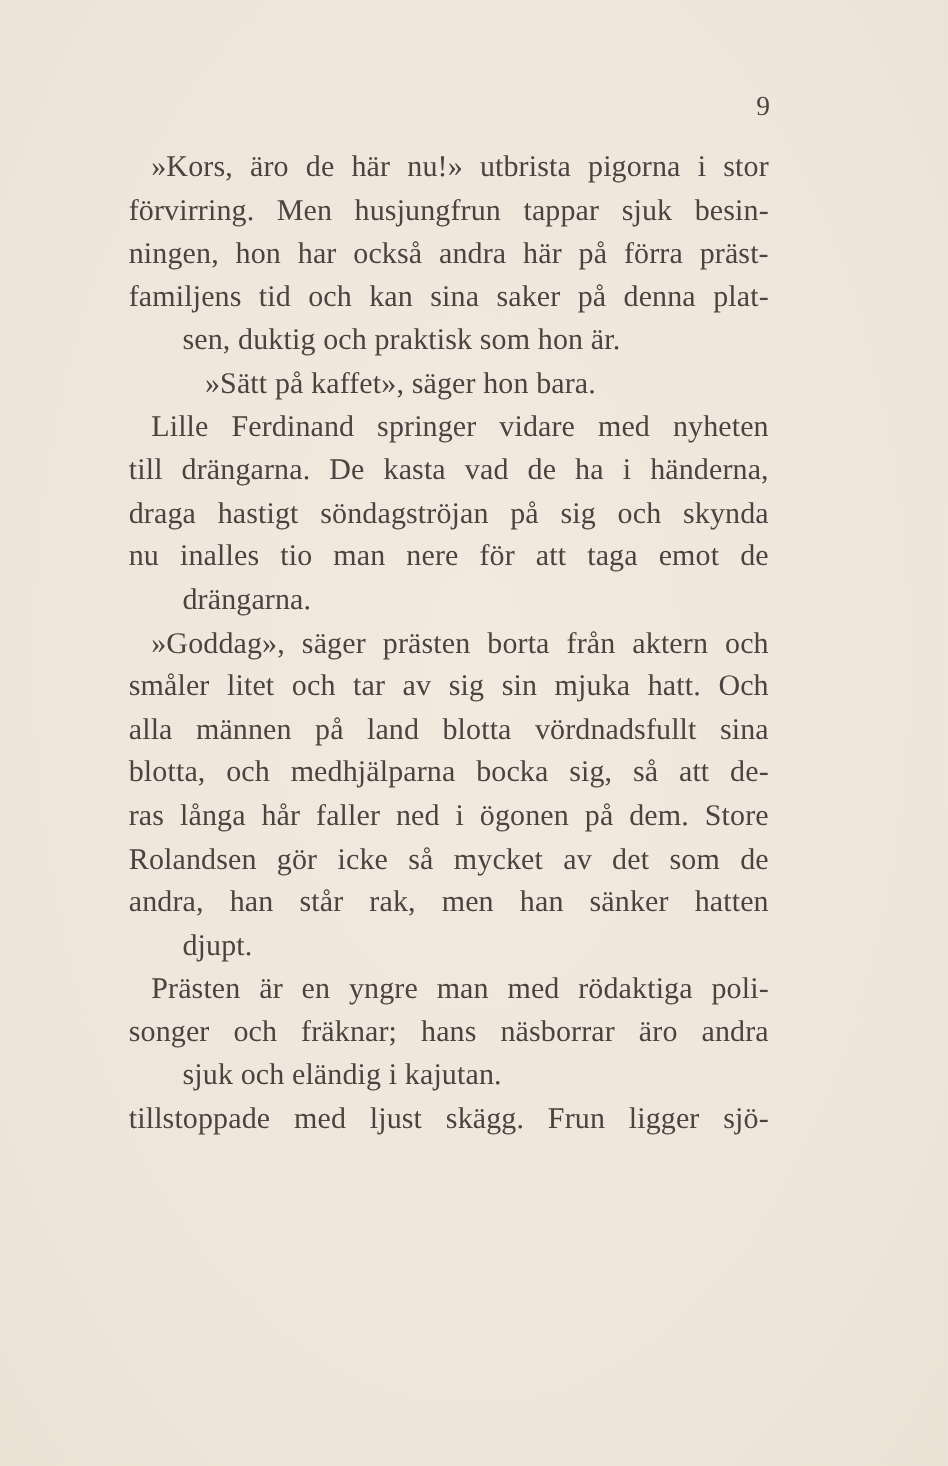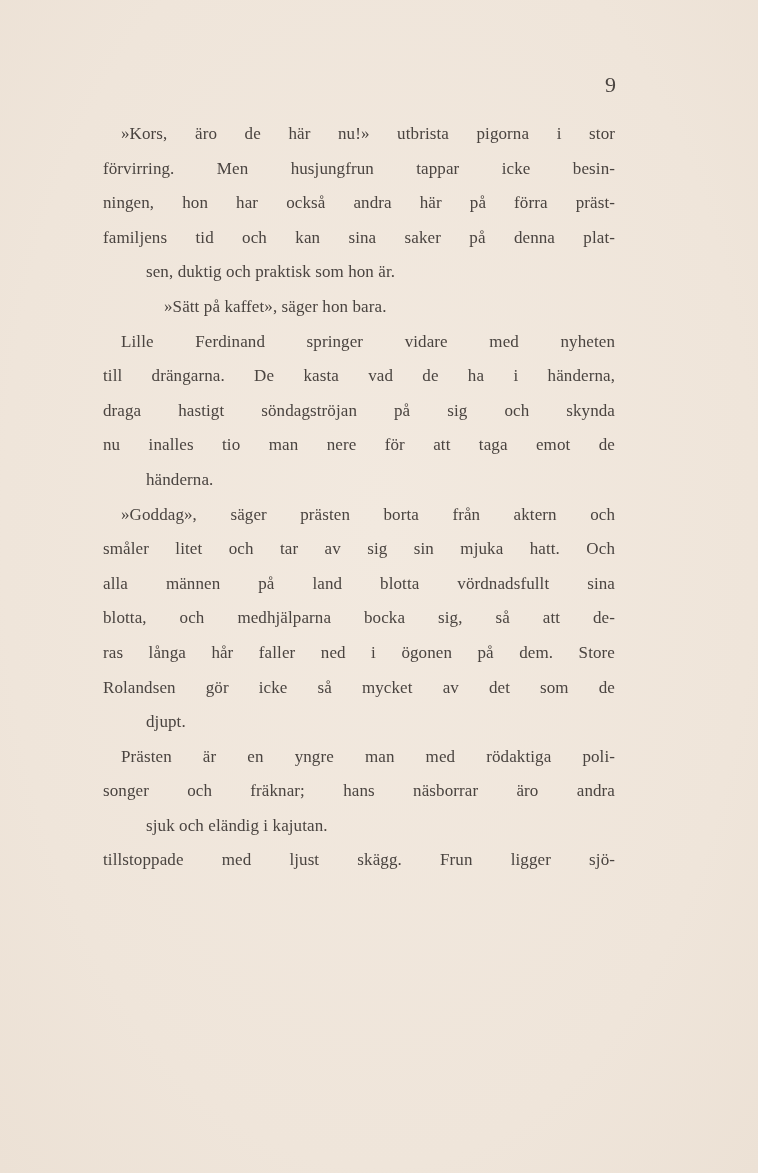--- a/index.html
+++ b/index.html
@@ -33,56 +33,57 @@
     .text-block {
       position: absolute;
       left: 103px;
       top: 117px;
       width: 512px;
     }
     .line {
       display: block;
       height: 34.6px;
       line-height: 34.6px;
-      font-size: 17px;
+      font-size: 24px;
       white-space: nowrap;
       text-align: justify;
       text-align-last: justify;
       letter-spacing: 0.1px;
     }
     .line.indent {
       padding-left: 18px;
     }
     .line.last {
       text-align-last: left;
       margin-left: 43px;
     }
   </style>
 </head>
 <body>
 
 <div class="page">
   <div class="page-number">9</div>
   <div class="text-block">
     <span class="line indent">»Kors, äro de här nu!» utbrista pigorna i stor</span>
-    <span class="line">förvirring.  Men husjungfrun tappar icke besin-</span>
+    <span class="line">förvirring.  Men husjungfrun tappar sjuk besin-</span>
     <span class="line">ningen, hon har också andra här på förra präst-</span>
     <span class="line">familjens tid och kan sina saker på denna plat-</span>
     <span class="line last">sen, duktig och praktisk som hon är.</span>
     <span class="line indent last">»Sätt på kaffet», säger hon bara.</span>
     <span class="line indent">Lille Ferdinand springer vidare med nyheten</span>
     <span class="line">till drängarna.  De kasta vad de ha i händerna,</span>
     <span class="line">draga hastigt söndagströjan på sig och skynda</span>
     <span class="line">nu inalles tio man nere för att taga emot de</span>
-    <span class="line last">händerna.</span>
+    <span class="line last">drängarna.</span>
     <span class="line indent">»Goddag», säger prästen borta från aktern och</span>
     <span class="line">småler litet och tar av sig sin mjuka hatt.  Och</span>
     <span class="line">alla männen på land blotta vördnadsfullt sina</span>
     <span class="line">blotta, och medhjälparna bocka sig, så att de-</span>
     <span class="line">ras långa hår faller ned i ögonen på dem.  Store</span>
     <span class="line">Rolandsen gör icke så mycket av det som de</span>
+    <span class="line">andra, han står rak, men han sänker hatten</span>
     <span class="line last">djupt.</span>
     <span class="line indent">Prästen är en yngre man med rödaktiga poli-</span>
     <span class="line">songer och fräknar; hans näsborrar äro andra</span>
     <span class="line last">sjuk och eländig i kajutan.</span>
     <span class="line">tillstoppade med ljust skägg.  Frun ligger sjö-</span>
   </div>
 </div>
 
 </body></html>

